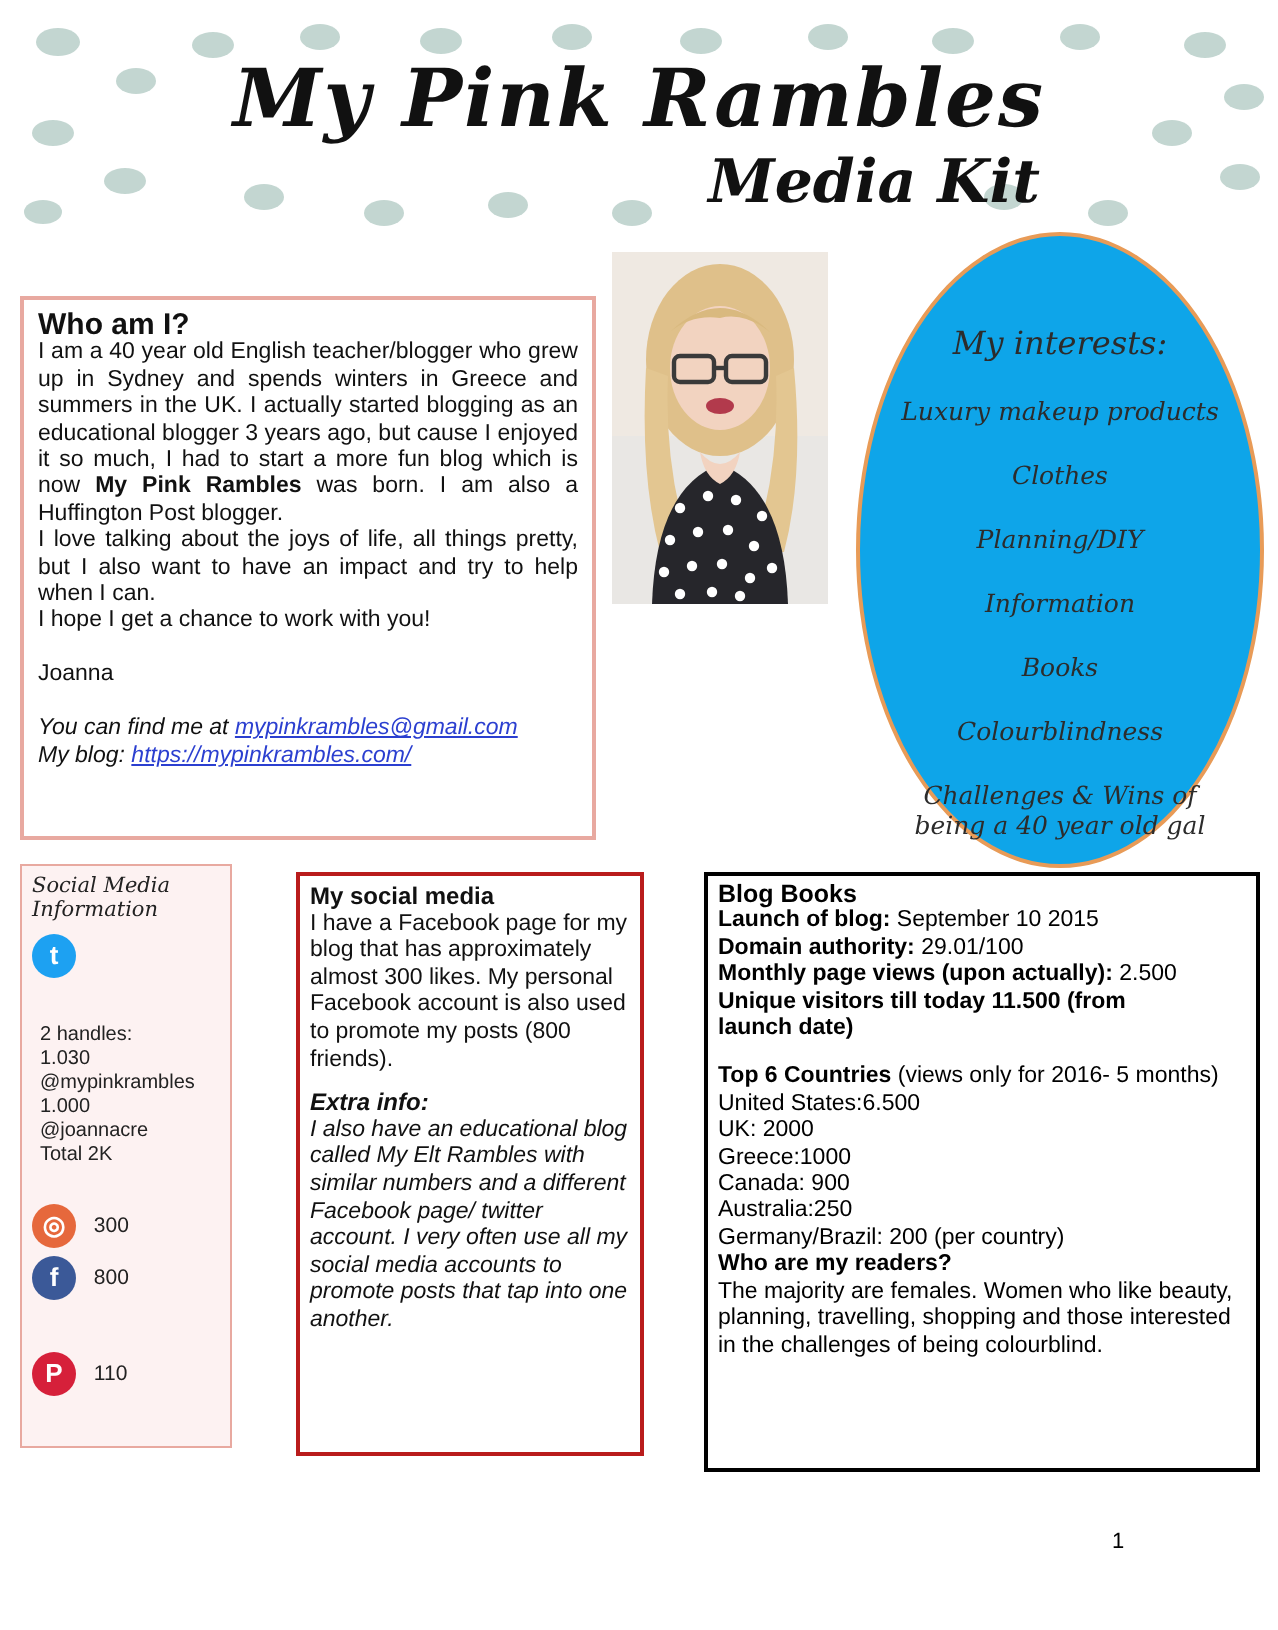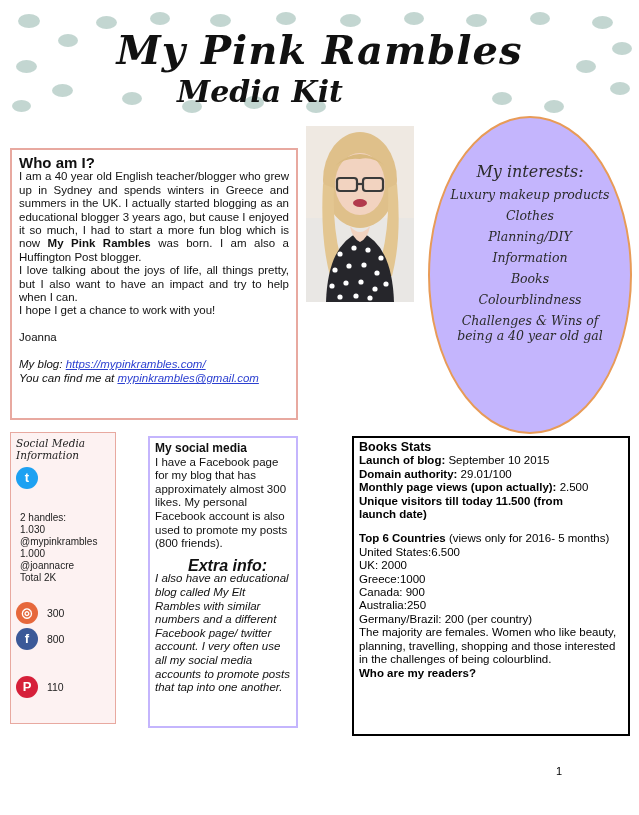--- a/index.html
+++ b/index.html
@@ -41,21 +41,21 @@
     font-weight: bold;
     font-size: 40px;
     letter-spacing: 1px;
     color: #111;
     white-space: nowrap;
   }
   #title-sub {
     position: absolute;
     width: 520px;
     top: 66px;
-    text-align: center;
+    text-align: right;
     font-family: "DejaVu Serif", serif;
     font-style: italic;
     font-weight: bold;
     font-size: 30px;
     color: #111;
   }
 
   
   #whoami {
     position: absolute;
@@ -106,37 +106,37 @@
   }
 
   
   #interests {
     position: absolute;
     left: 428px;
     top: 116px;
     width: 204px;
     height: 318px;
     border: 2px solid #e89b57;
-    background: #c4b5fd;
+    background: #0ea5e9;
     border-radius: 50% / 50%;
     box-sizing: border-box;
     text-align: center;
     color: #2c2c2c;
   }
   #interests .int-title {
     font-family: "DejaVu Serif", serif;
     font-style: italic;
     font-size: 16px;
     margin-top: 44px;
   }
   #interests .int-item {
     font-family: "DejaVu Serif", serif;
     font-style: italic;
     font-size: 12.5px;
-    margin-top: 6px;
+    margin-top: 17px;
     line-height: 15px;
   }
 
   
   #social-info {
     position: absolute;
     left: 10px;
     top: 432px;
     width: 106px;
     height: 292px;
@@ -188,39 +188,38 @@
     font-size: 10.5px;
     line-height: 22px;
     margin-left: 6px;
   }
 
   
   #my-social {
     position: absolute;
     left: 148px;
     top: 436px;
-    width: 150px;
+    width: 174px;
     height: 292px;
-    border: 2px solid #c4b5fd;
+    border: 2px solid #b91c1c;
     box-sizing: border-box;
     padding: 4px 5px;
     font-size: 11.5px;
     line-height: 13.6px;
     color: #111;
   }
   #my-social .ms-title {
     font-weight: bold;
     font-size: 12px;
   }
   #my-social .ms-sub {
     font-weight: bold;
     font-style: italic;
-    font-size: 16px;
+    font-size: 12px;
     margin-top: 8px;
-    margin-left: 33px;
   }
   #my-social .ms-italic {
     font-style: italic;
   }
 
   
   #blog-stats {
     position: absolute;
     left: 352px;
     top: 436px;
@@ -284,22 +283,22 @@
 </div>
 
 <div id="whoami">
   <h2>Who am I?</h2>
   <p><span>I am a 40 year old English teacher/blogger who grew up in Sydney and spends winters in Greece and summers in the UK. I actually started blogging as an educational blogger 3 years ago, but cause I enjoyed it so much, I had to start a more fun blog which is now </span><b>My Pink Rambles</b><span> was born.  I am also a Huffington Post blogger.</span></p>
   <p class="tight">I love talking about the joys of life, all things pretty, but I also want to have an impact and try to help when I can.</p>
   <p class="tight">I hope I get a chance to work with you!</p>
   <p class="tight" style="height:13px;">&nbsp;</p>
   <p class="tight">Joanna</p>
   <p class="tight" style="height:13px;">&nbsp;</p>
+  <p class="tight contact"><span>You can find me at </span><a href="#">mypinkrambles@gmail.com</a></p>
   <p class="tight contact"><span>My blog: </span><a href="#">https://mypinkrambles.com/</a></p>
-  <p class="tight contact"><span>You can find me at </span><a href="#">mypinkrambles@gmail.com</a></p>
 </div>
 
 <div id="photo">
   <svg width="108" height="176" viewBox="0 0 108 176">
     <rect x="0" y="0" width="108" height="176" fill="#e9e7e4"></rect>
     <rect x="0" y="0" width="108" height="92" fill="#efe9e2"></rect>
 
     <ellipse cx="54" cy="54" rx="37" ry="48" fill="#dfc08a"></ellipse>
     <path d="M17 58 Q14 112 24 150 L40 150 Q26 110 28 62 Z" fill="#e3c691"></path>
     <path d="M91 58 Q96 112 86 150 L70 150 Q84 110 82 62 Z" fill="#e3c691"></path>
@@ -381,36 +380,36 @@
 </div>
 
 <div id="my-social">
   <div class="ms-title">My social media</div>
   <div>I have a Facebook page for my blog that has approximately almost 300 likes. My personal Facebook account is also used to promote my posts (800 friends).</div>
   <div class="ms-sub">Extra info:</div>
   <div class="ms-italic">I also have an educational blog called My Elt Rambles with similar numbers and a different Facebook page/ twitter account. I very often use all my social media accounts to promote posts that tap into one another.</div>
 </div>
 
 <div id="blog-stats">
-  <div class="bs-title">Books Stats</div>
+  <div class="bs-title">Blog Books</div>
 
   <div><b>Launch of blog:</b><span> September 10 2015</span></div>
   <div><b>Domain authority:</b><span> 29.01/100</span></div>
   <div><b>Monthly page views (upon actually):</b><span> 2.500</span></div>
   <div><b>Unique visitors till today 11.500 (from</b></div>
   <div><b>launch date)</b></div>
 
   <div class="gap"></div>
 
   <div><b>Top 6 Countries</b><span> (views only for 2016- 5 months)</span></div>
 
   <div>United States:6.500</div>
   <div>UK: 2000</div>
   <div>Greece:1000</div>
   <div>Canada: 900</div>
   <div>Australia:250</div>
   <div>Germany/Brazil: 200 (per country)</div>
 
+  <div><b>Who are my readers?</b></div>
   <div>The majority are females. Women who like beauty, planning, travelling, shopping and those interested in the challenges of being colourblind.</div>
-  <div><b>Who are my readers?</b></div>
 </div>
 
 <div id="page-num">1</div>
 
 </body></html>

